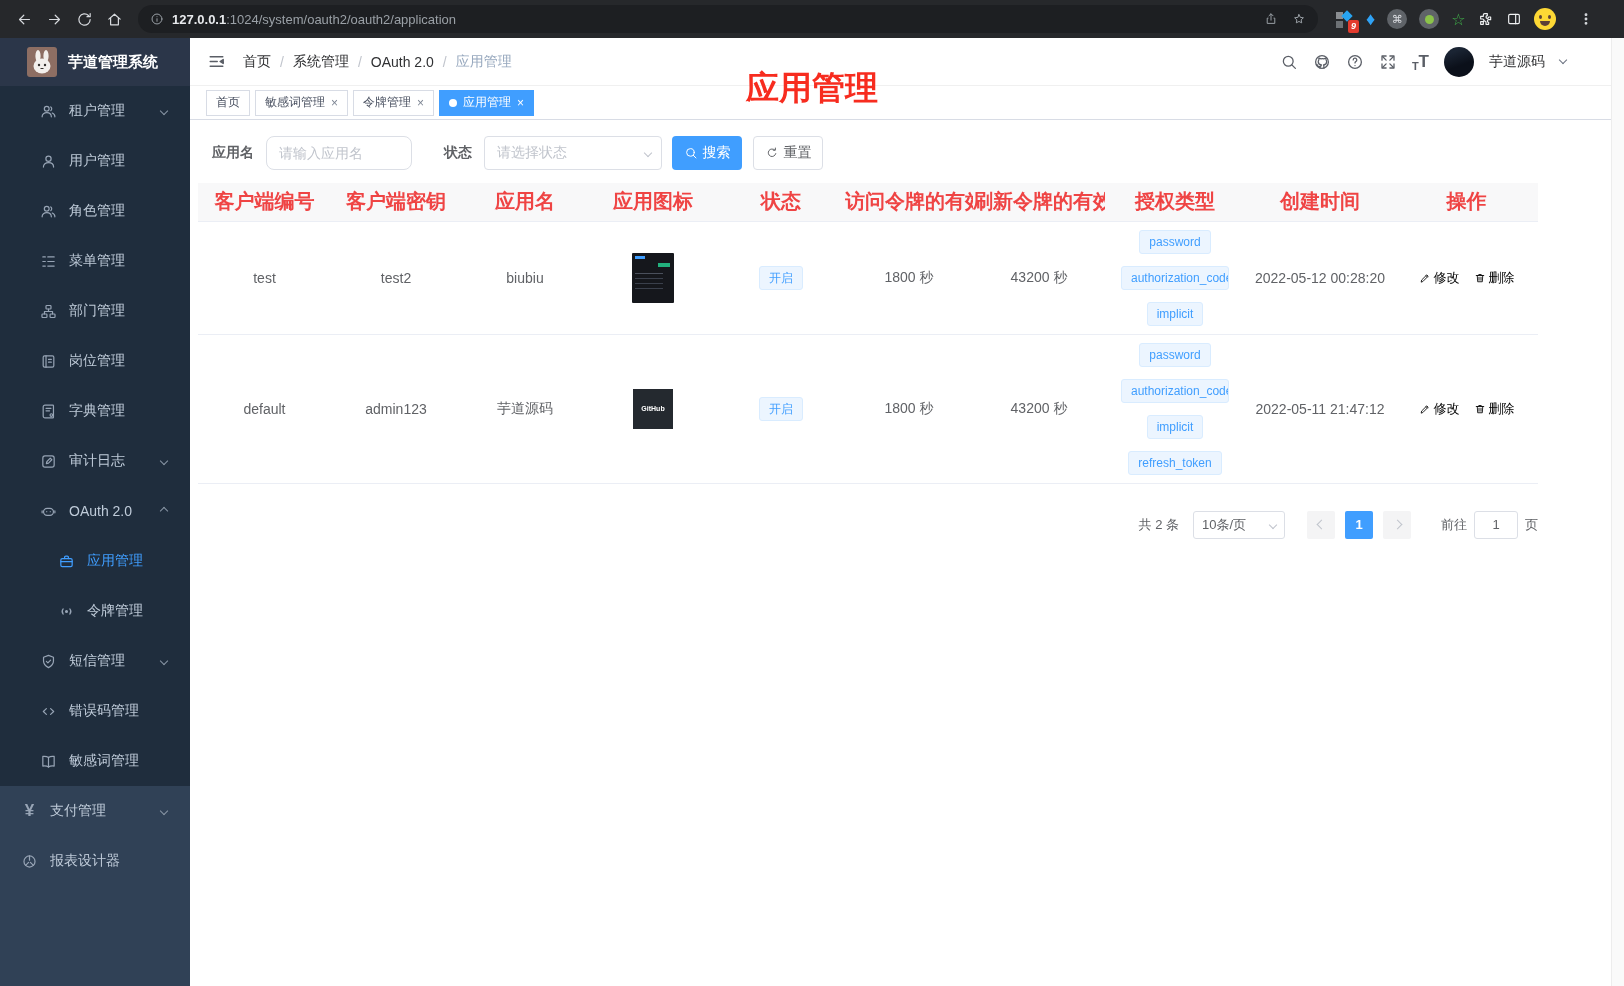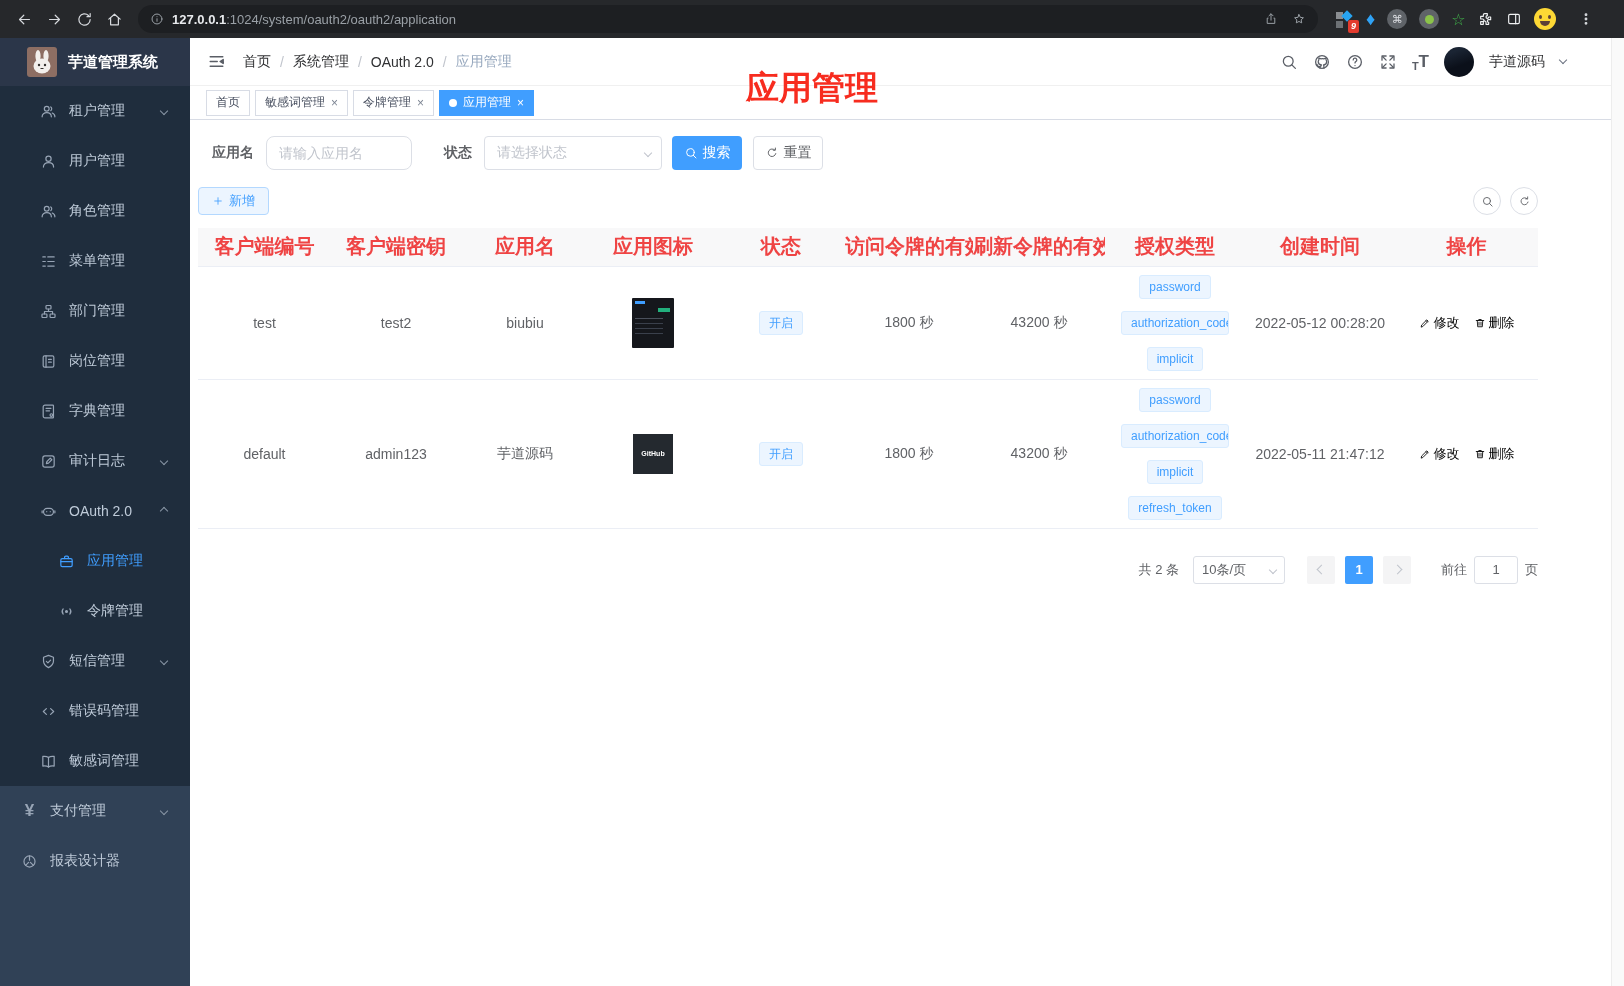--- a/index.html
+++ b/index.html
@@ -492,44 +492,20 @@
               <span class="icon" id="i-reset">
                   <svg viewBox="0 0 24 24" fill="none" stroke="currentColor" stroke-width="1.7" stroke-linecap="round" stroke-linejoin="round">
                     <path d="M18.5 13a6.5 6.5 0 11-1.7-6"></path>
                     <path d="M17.8 3.5V7.2h-3.6"></path>
                   </svg>
                 </span>
               <span>重置</span>
             </button>
           </div>
 
-          <div class="toolbar">
-            <button class="btn-add">
-              <span class="icon" id="i-plus">
-                  <svg viewBox="0 0 24 24" fill="none" stroke="currentColor" stroke-width="1.7" stroke-linecap="round" stroke-linejoin="round">
-                    <path d="M12 5.5v13M5.5 12h13"></path>
-                  </svg>
-                </span>
-              <span>新增</span>
-            </button>
-            <div class="tool-circles">
-              <span class="circle-btn icon" id="i-circ-search">
-                  <svg viewBox="0 0 24 24" fill="none" stroke="currentColor" stroke-width="1.7" stroke-linecap="round" stroke-linejoin="round">
-                    <circle cx="11" cy="11" r="6.5"></circle>
-                    <path d="M15.8 15.8l4.7 4.7"></path>
-                  </svg>
-                </span>
-              <span class="circle-btn icon" id="i-circ-refresh">
-                  <svg viewBox="0 0 24 24" fill="none" stroke="currentColor" stroke-width="1.7" stroke-linecap="round" stroke-linejoin="round">
-                    <path d="M18.5 13a6.5 6.5 0 11-1.7-6"></path>
-                    <path d="M17.8 3.5V7.2h-3.6"></path>
-                  </svg>
-                </span>
-            </div>
-          </div>
 
           <table>
             <thead>
                 <tr id="thead-row">
                   <th style="width: 133px;">客户端编号</th>
                   <th style="width: 130px;">客户端密钥</th>
                   <th style="width: 128px;">应用名</th>
                   <th style="width: 128px;">应用图标</th>
                   <th style="width: 128px;">状态</th>
                   <th style="width: 128px;">访问令牌的有效期</th>

